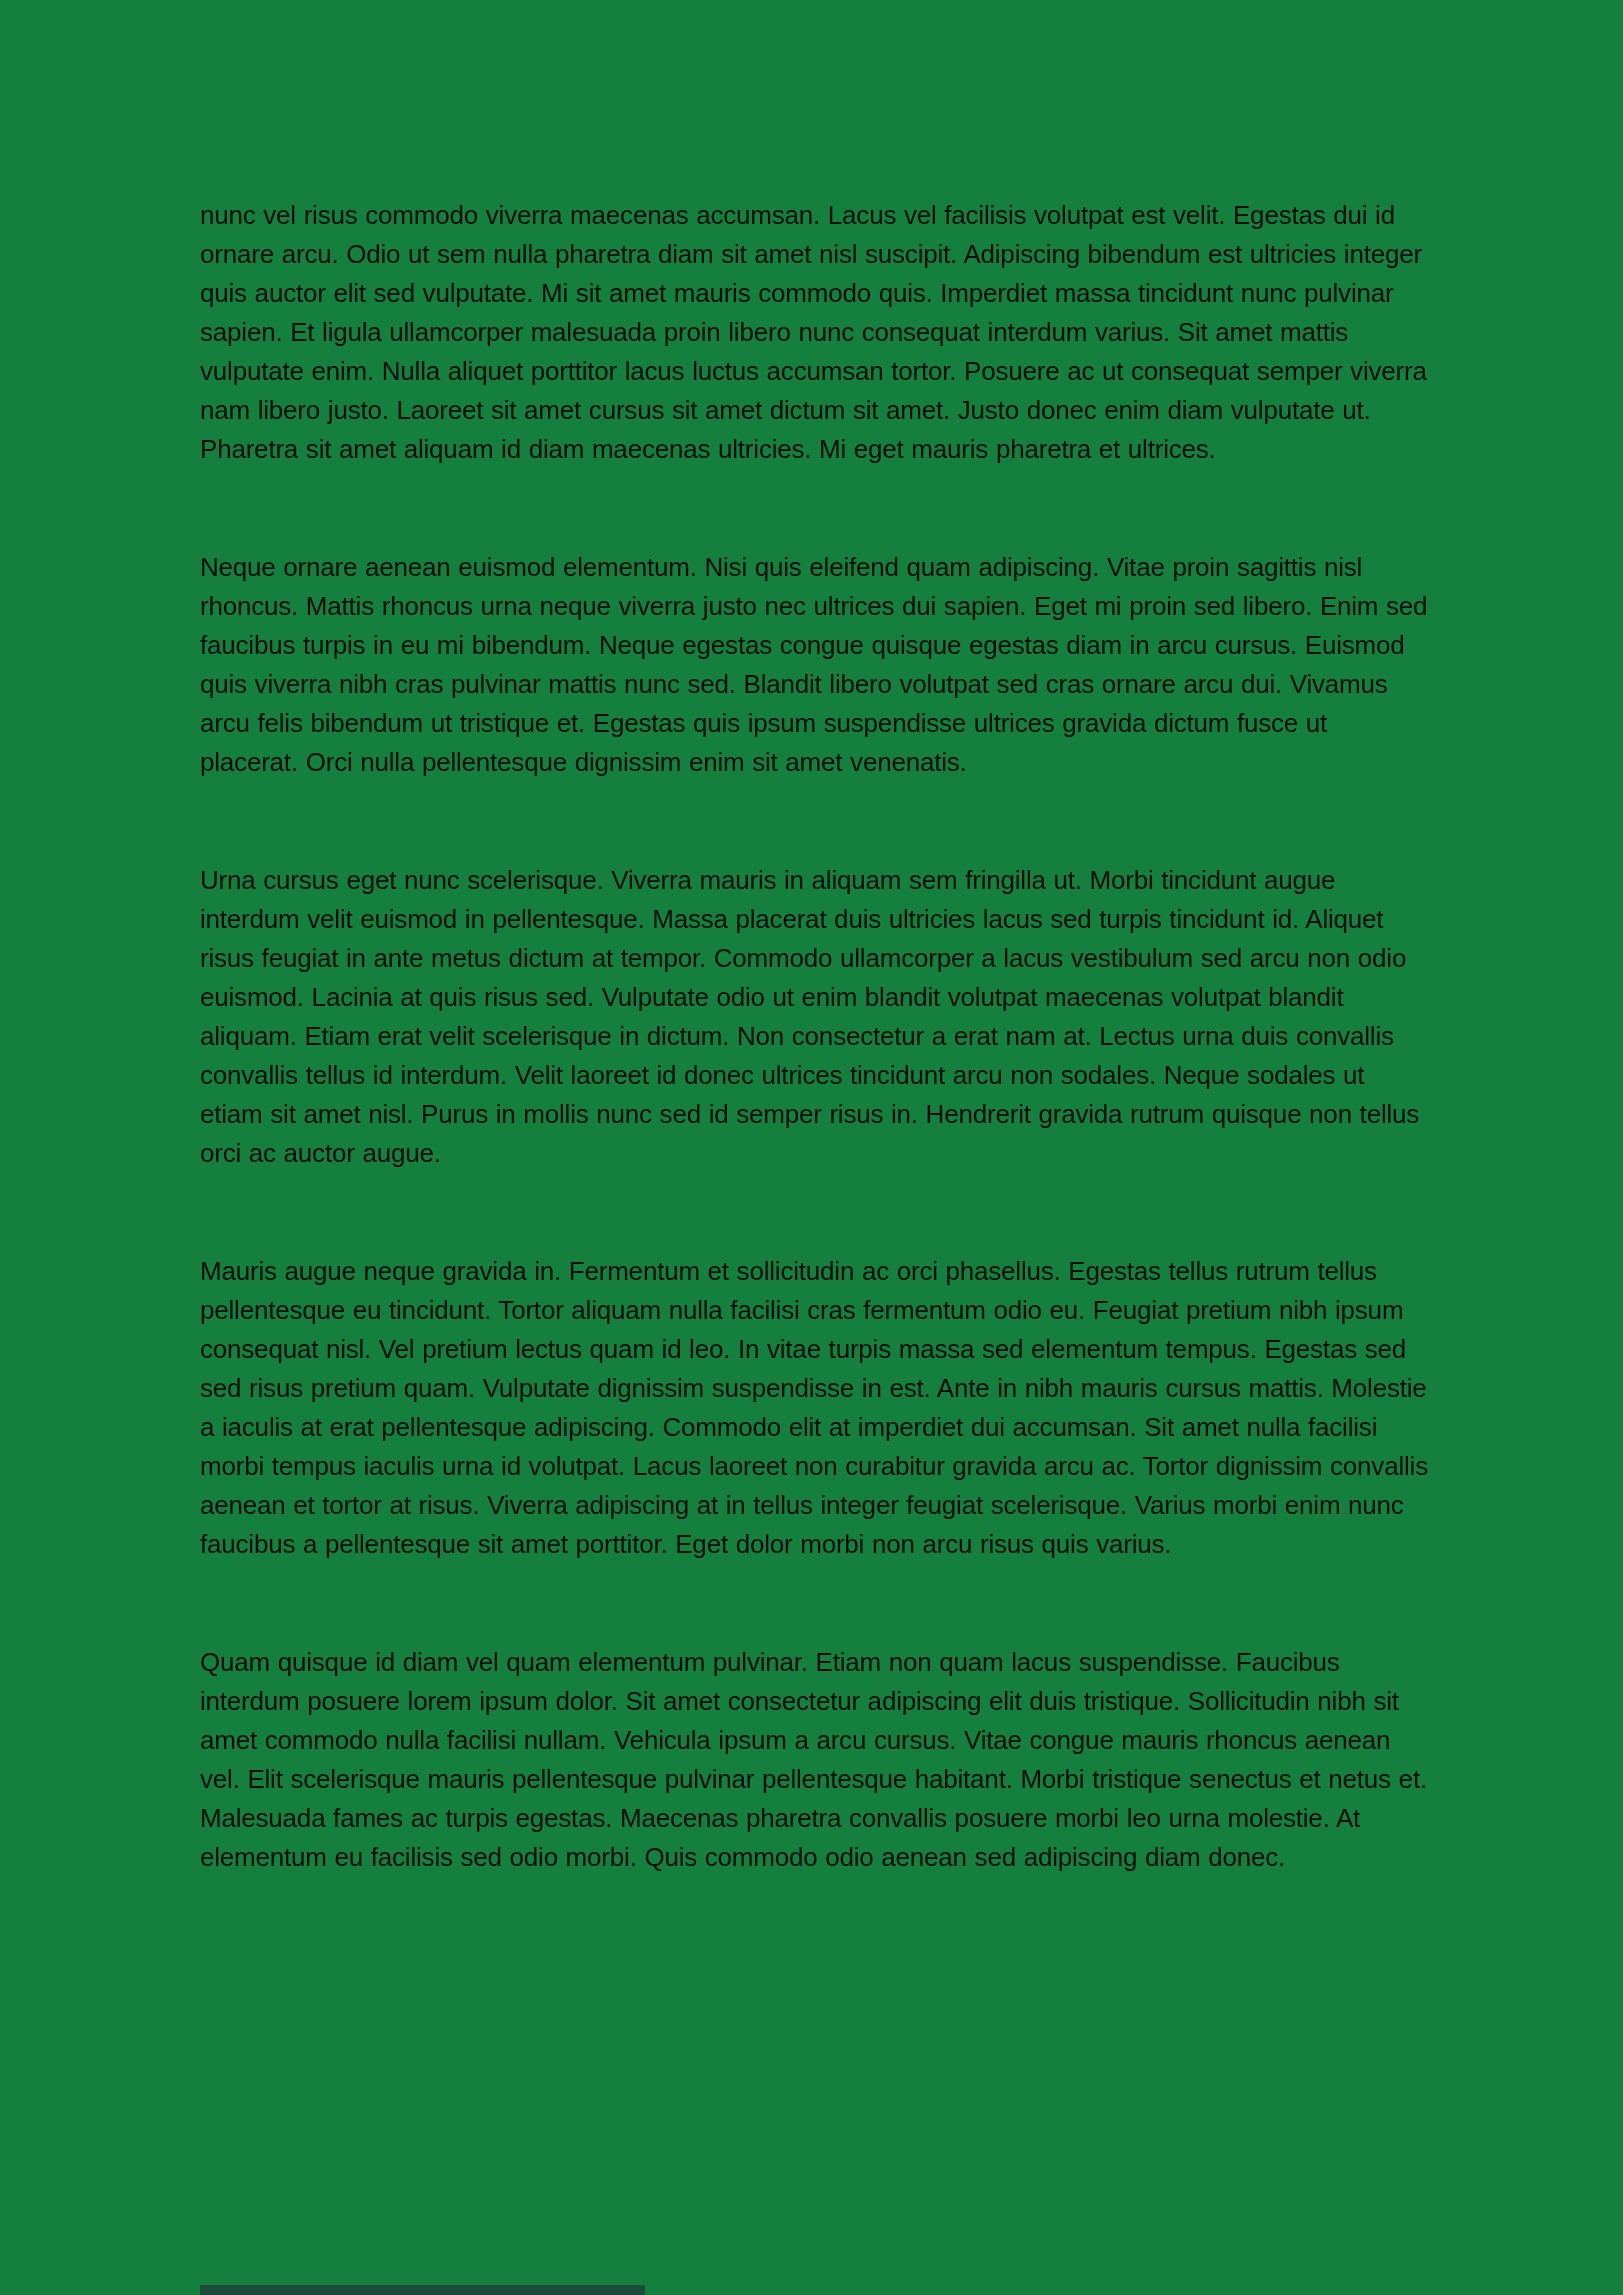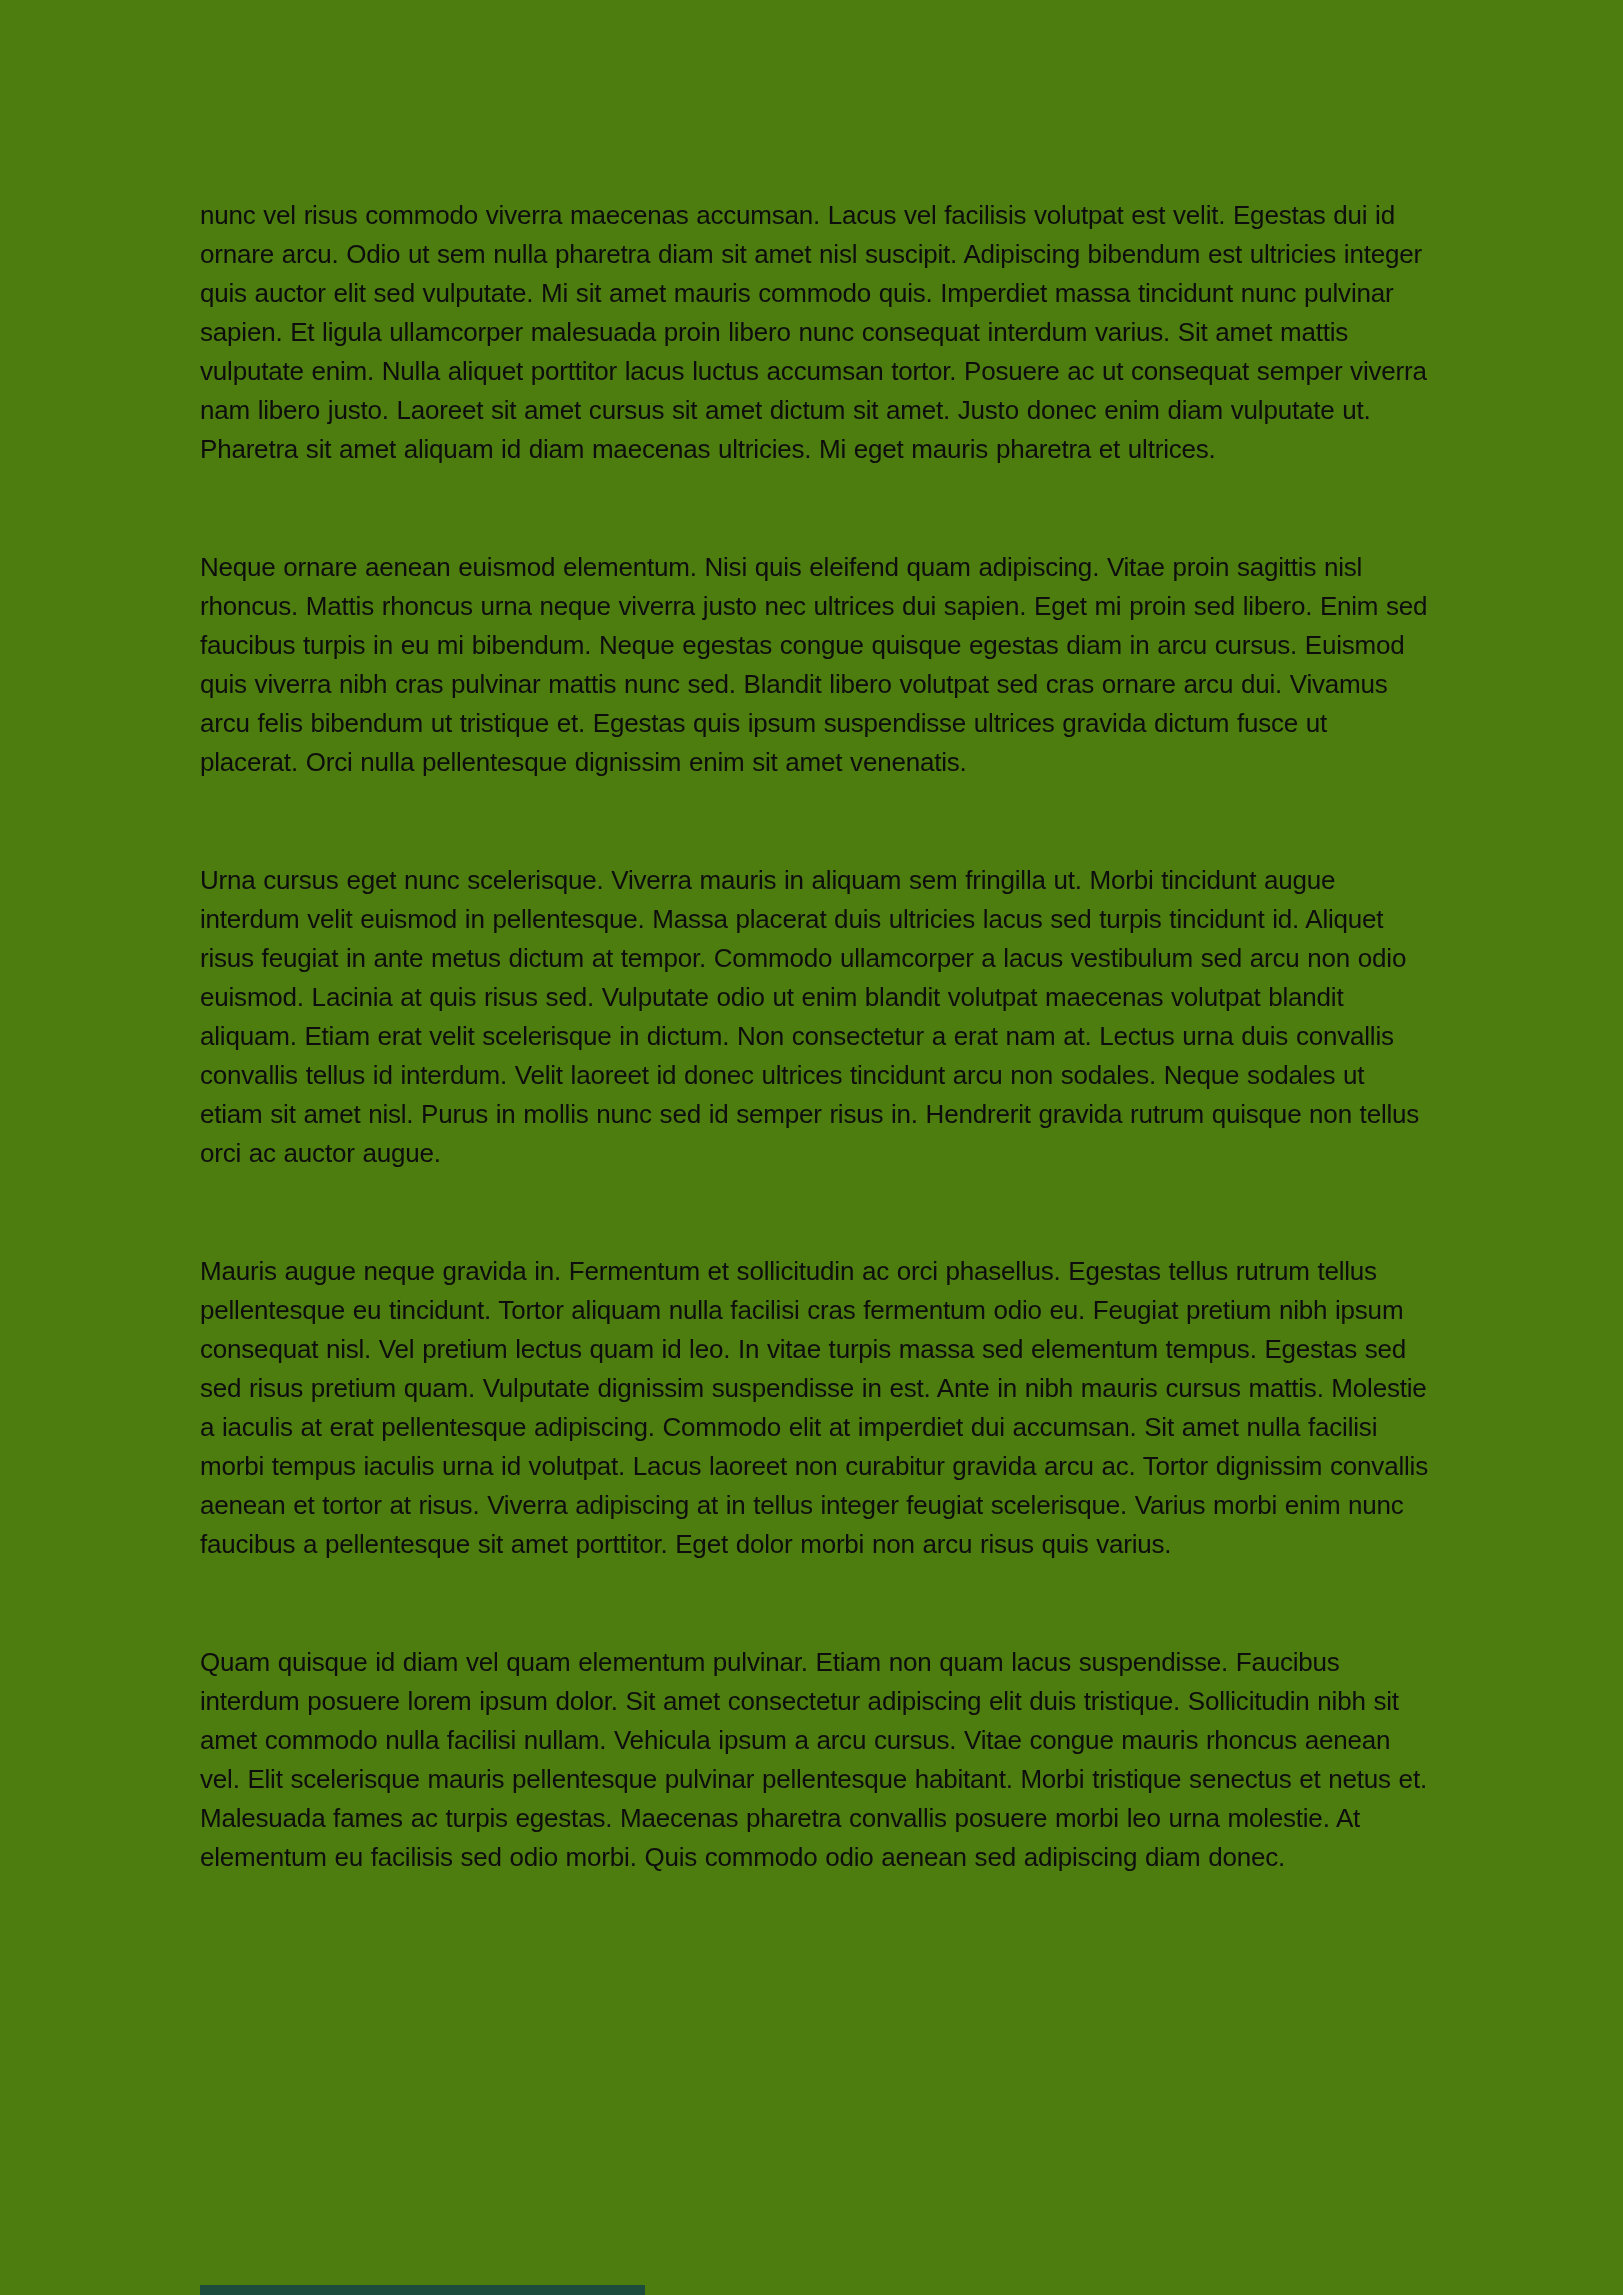--- a/index.html
+++ b/index.html
@@ -36,21 +36,21 @@
     position: absolute;
     left: 200px;
     bottom: 0;
     width: 445px;
     height: 10.5px;
   }
 </style>
 </head>
 <body>
 
-<div class="page" style="background: #4d7c0f;">
+<div class="page" style="background: #15803d;">
   <div class="text-block">
     <p style="color: rgb(13, 13, 13);">nunc vel risus commodo viverra maecenas accumsan. Lacus vel facilisis volutpat est velit. Egestas dui id ornare arcu. Odio ut sem nulla pharetra diam sit amet nisl suscipit. Adipiscing bibendum est ultricies integer quis auctor elit sed vulputate. Mi sit amet mauris commodo quis. Imperdiet massa tincidunt nunc pulvinar sapien. Et ligula ullamcorper malesuada proin libero nunc consequat interdum varius. Sit amet mattis vulputate enim. Nulla aliquet porttitor lacus luctus accumsan tortor. Posuere ac ut consequat semper viverra nam libero justo. Laoreet sit amet cursus sit amet dictum sit amet. Justo donec enim diam vulputate ut. Pharetra sit amet aliquam id diam maecenas ultricies. Mi eget mauris pharetra et ultrices.</p>
     <p style="color: rgb(13, 13, 13);">Neque ornare aenean euismod elementum. Nisi quis eleifend quam adipiscing. Vitae proin sagittis nisl rhoncus. Mattis rhoncus urna neque viverra justo nec ultrices dui sapien. Eget mi proin sed libero. Enim sed faucibus turpis in eu mi bibendum. Neque egestas congue quisque egestas diam in arcu cursus. Euismod quis viverra nibh cras pulvinar mattis nunc sed. Blandit libero volutpat sed cras ornare arcu dui. Vivamus arcu felis bibendum ut tristique et. Egestas quis ipsum suspendisse ultrices gravida dictum fusce ut placerat. Orci nulla pellentesque dignissim enim sit amet venenatis.</p>
     <p style="color: rgb(13, 13, 13);">Urna cursus eget nunc scelerisque. Viverra mauris in aliquam sem fringilla ut. Morbi tincidunt augue interdum velit euismod in pellentesque. Massa placerat duis ultricies lacus sed turpis tincidunt id. Aliquet risus feugiat in ante metus dictum at tempor. Commodo ullamcorper a lacus vestibulum sed arcu non odio euismod. Lacinia at quis risus sed. Vulputate odio ut enim blandit volutpat maecenas volutpat blandit aliquam. Etiam erat velit scelerisque in dictum. Non consectetur a erat nam at. Lectus urna duis convallis convallis tellus id interdum. Velit laoreet id donec ultrices tincidunt arcu non sodales. Neque sodales ut etiam sit amet nisl. Purus in mollis nunc sed id semper risus in. Hendrerit gravida rutrum quisque non tellus orci ac auctor augue.</p>
     <p style="color: rgb(13, 13, 13);">Mauris augue neque gravida in. Fermentum et sollicitudin ac orci phasellus. Egestas tellus rutrum tellus pellentesque eu tincidunt. Tortor aliquam nulla facilisi cras fermentum odio eu. Feugiat pretium nibh ipsum consequat nisl. Vel pretium lectus quam id leo. In vitae turpis massa sed elementum tempus. Egestas sed sed risus pretium quam. Vulputate dignissim suspendisse in est. Ante in nibh mauris cursus mattis. Molestie a iaculis at erat pellentesque adipiscing. Commodo elit at imperdiet dui accumsan. Sit amet nulla facilisi morbi tempus iaculis urna id volutpat. Lacus laoreet non curabitur gravida arcu ac. Tortor dignissim convallis aenean et tortor at risus. Viverra adipiscing at in tellus integer feugiat scelerisque. Varius morbi enim nunc faucibus a pellentesque sit amet porttitor. Eget dolor morbi non arcu risus quis varius.</p>
     <p style="color: rgb(13, 13, 13);">Quam quisque id diam vel quam elementum pulvinar. Etiam non quam lacus suspendisse. Faucibus interdum posuere lorem ipsum dolor. Sit amet consectetur adipiscing elit duis tristique. Sollicitudin nibh sit amet commodo nulla facilisi nullam. Vehicula ipsum a arcu cursus. Vitae congue mauris rhoncus aenean vel. Elit scelerisque mauris pellentesque pulvinar pellentesque habitant. Morbi tristique senectus et netus et. Malesuada fames ac turpis egestas. Maecenas pharetra convallis posuere morbi leo urna molestie. At elementum eu facilisis sed odio morbi. Quis commodo odio aenean sed adipiscing diam donec.</p>
   </div>
   <div class="footer-bar" style="background: rgb(30, 76, 60);"></div>
 </div>
 

